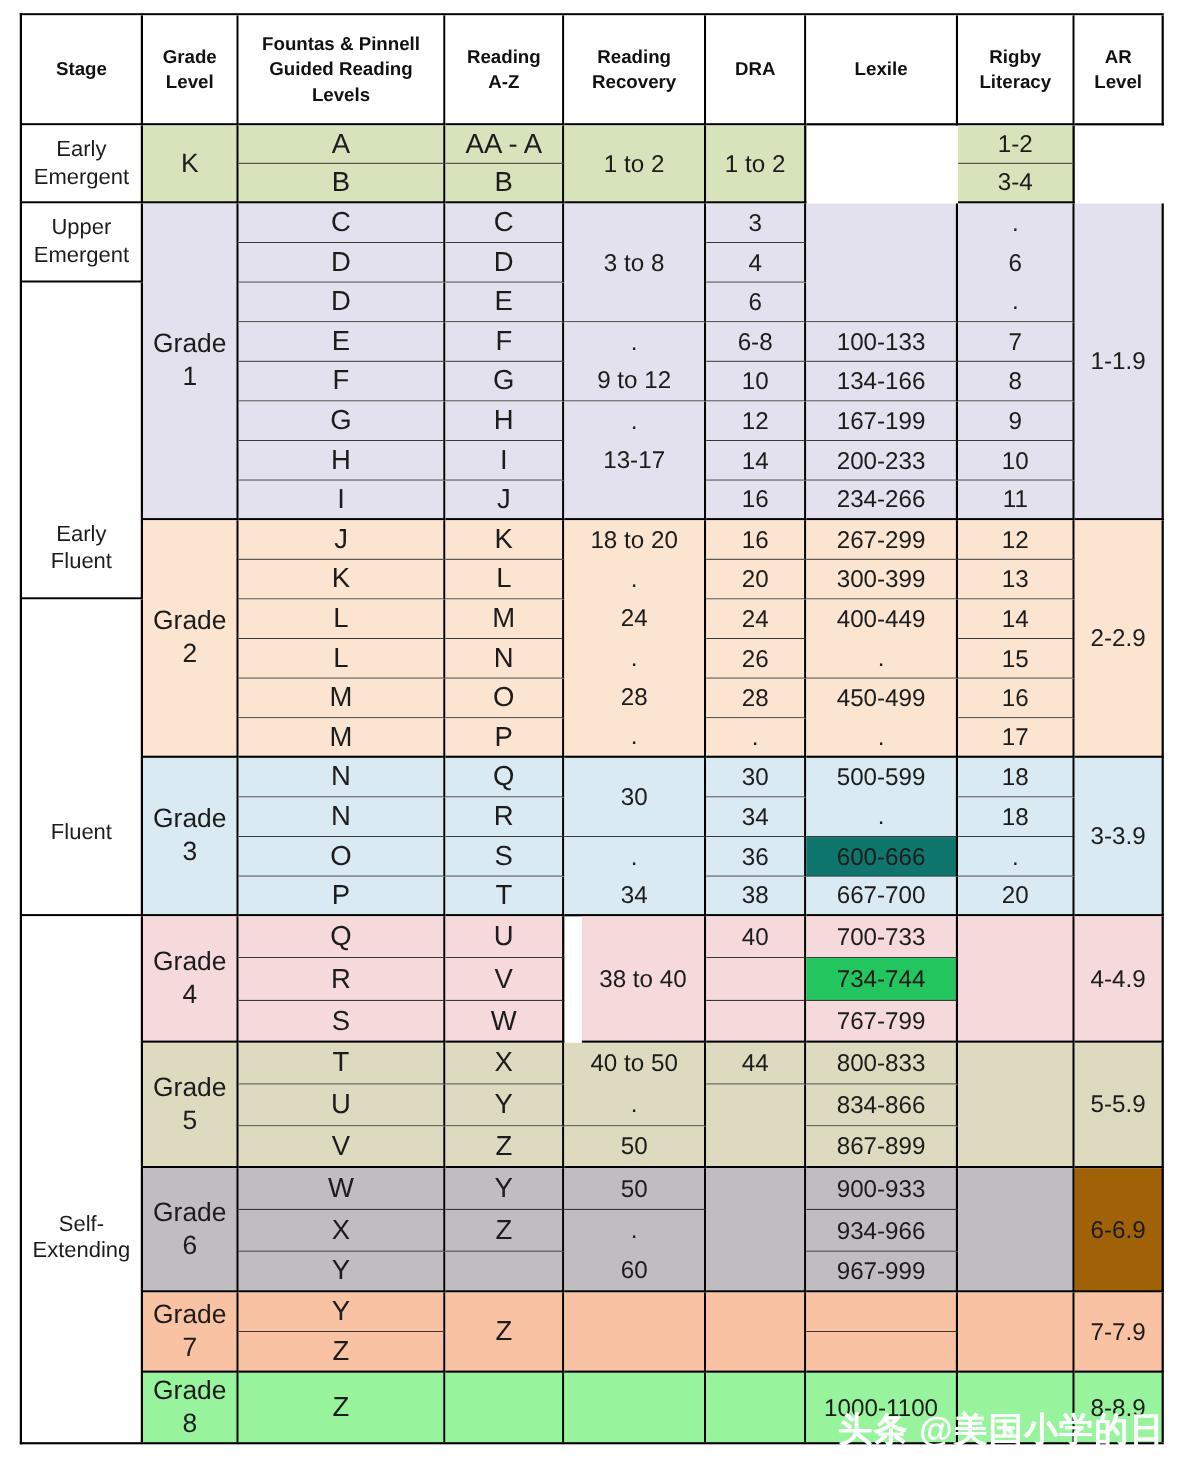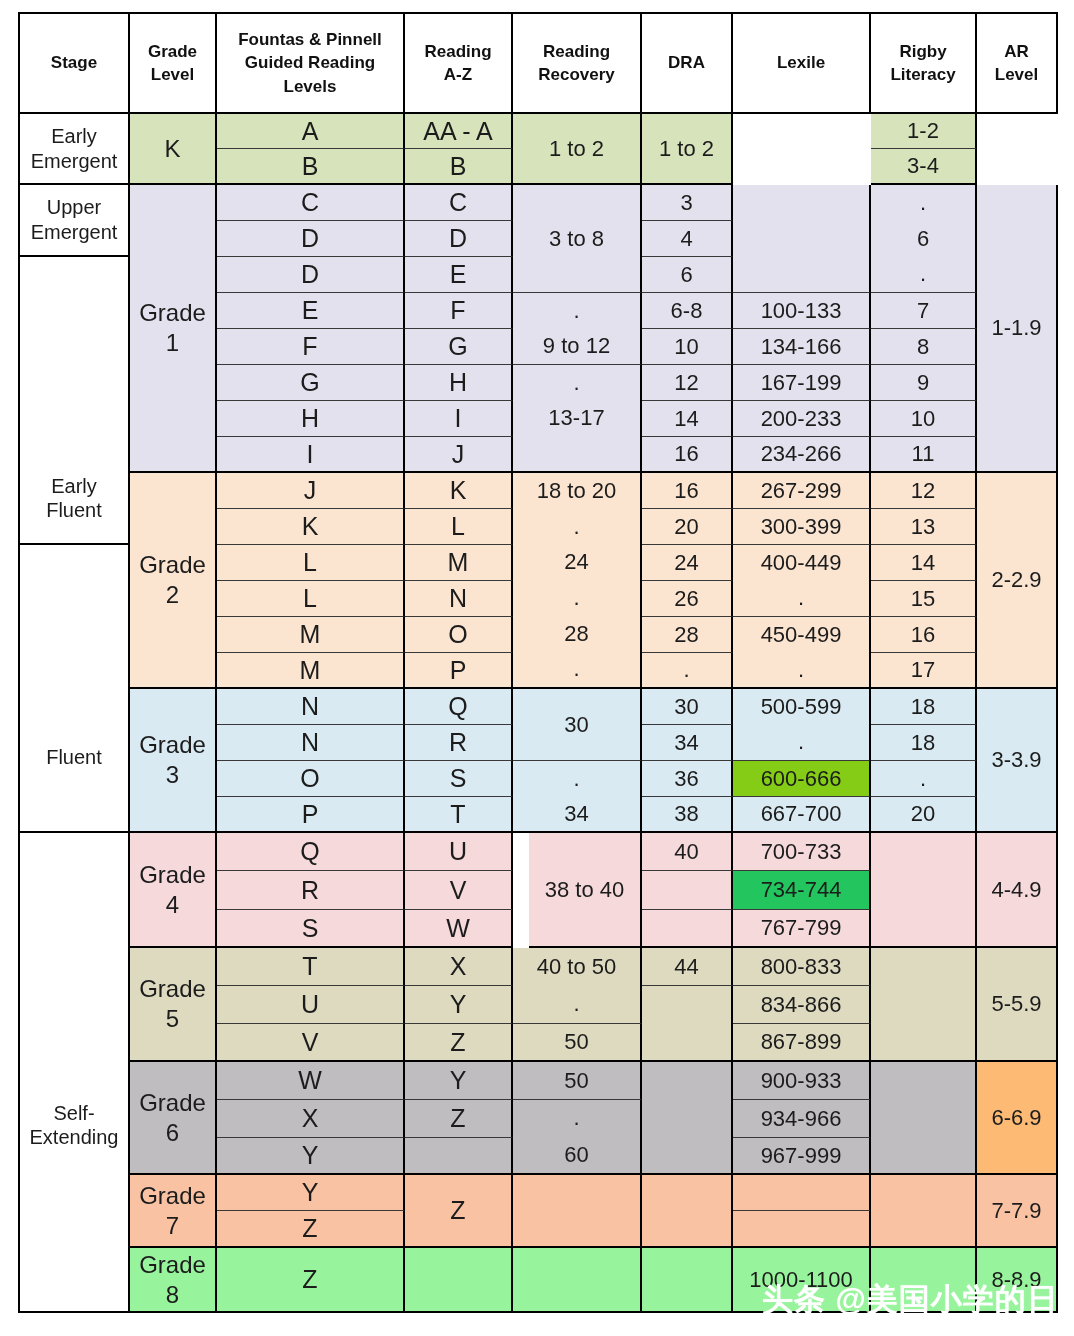--- a/index.html
+++ b/index.html
@@ -1055,21 +1055,21 @@
       <div class="cell col-lexile b-t" style="grid-area: 18 / 7 / span 2; background: rgb(217, 234, 242);">
         <div class="lines">
           <div class="line">
             <span>500-599</span>
           </div>
           <div class="line">
             <span>.</span>
           </div>
         </div>
       </div>
-      <div class="cell col-lexile b-t" style="grid-area: 20 / 7 / span 1; background: #84cc16;">
+      <div class="cell col-lexile b-t" style="grid-area: 20 / 7 / span 1; background: #0f766e;">
         <div class="lines">
           <div class="line">
             <span>600-666</span>
           </div>
         </div>
       </div>
       <div class="cell col-lexile b-k" style="grid-area: 21 / 7 / span 1; background: rgb(217, 234, 242);">
         <div class="lines">
           <div class="line">
             <span>667-700</span>
@@ -1327,21 +1327,21 @@
           </div>
         </div>
       </div>
       <div class="cell col-ar b-k" style="grid-area: 25 / 9 / span 3; background: rgb(222, 218, 191);">
         <div class="lines">
           <div class="line">
             <span>5-5.9</span>
           </div>
         </div>
       </div>
-      <div class="cell col-ar b-k" style="grid-area: 28 / 9 / span 3; background: #fdba74;">
+      <div class="cell col-ar b-k" style="grid-area: 28 / 9 / span 3; background: #a16207;">
         <div class="lines">
           <div class="line">
             <span>6-6.9</span>
           </div>
         </div>
       </div>
       <div class="cell col-ar b-k" style="grid-area: 31 / 9 / span 2; background: rgb(249, 194, 162);">
         <div class="lines">
           <div class="line">
             <span>7-7.9</span>

